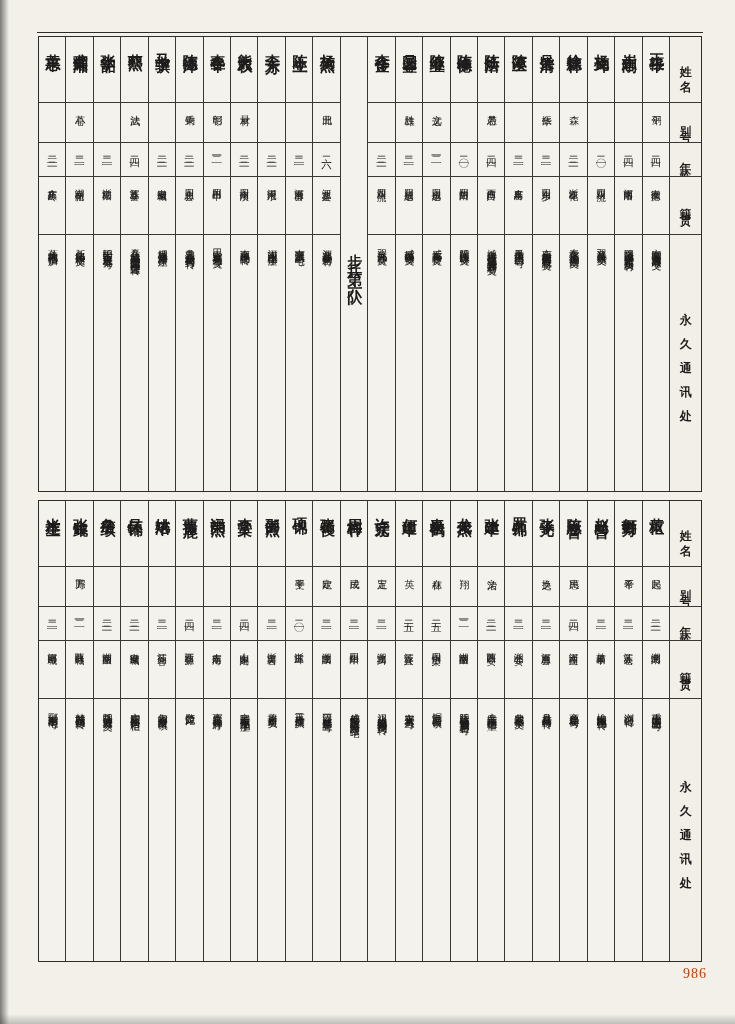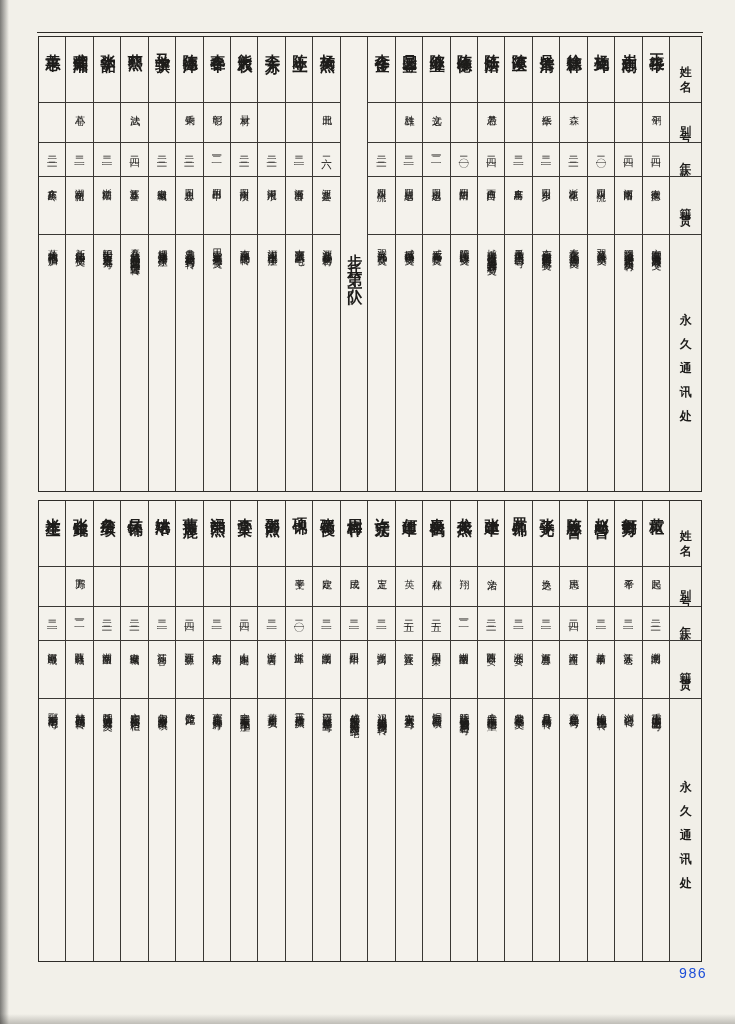--- a/index.html
+++ b/index.html
@@ -79,21 +79,21 @@
   .col.section-col{justify-content:center;}
   .section-cell{
     flex:1 1 auto;border-bottom:none;align-items:center;justify-content:center;
   }
   .section-cell .vt,
   .section-cell.vt{
     font-size:15px;font-weight:bold;letter-spacing:9px;
   }
   .page-number{
     position:absolute;right:28px;top:966px;
-    font-family:Liberation Mono, monospace;font-size:14px;color:#1d4ed8;
+    font-family:Liberation Serif, serif;font-size:14px;color:#c2410c;
     letter-spacing:1px;
   }
 </style>
 </head>
 <body>
 
 <div class="page">
 
   <div class="sheet-table top">
     <div class="cols">

